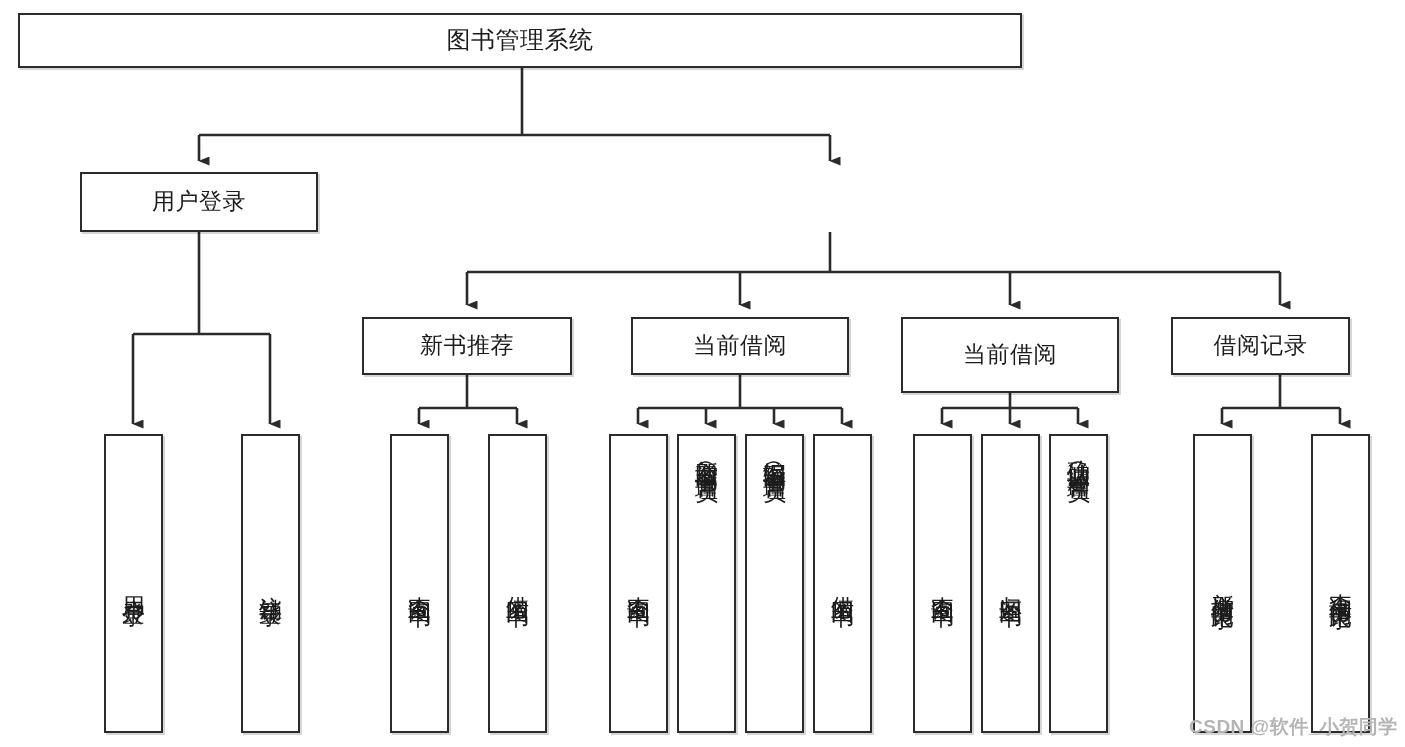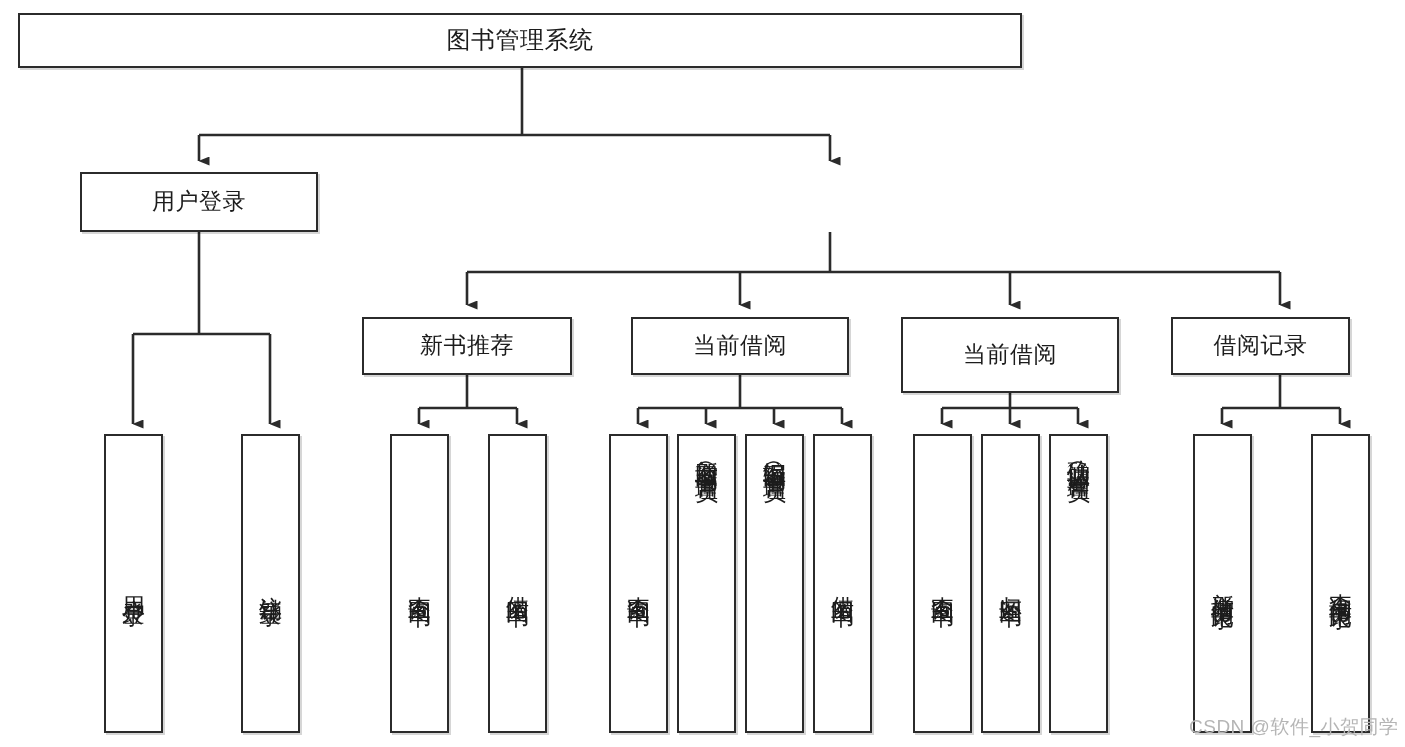--- a/index.html
+++ b/index.html
@@ -65,20 +65,21 @@
     align-items: center;
     padding-top: 0;
   }
   .watermark {
     position: absolute;
     color: #b5b5b5;
     font-size: 19px;
     white-space: nowrap;
     letter-spacing: 0.5px;
     font-family: "Liberation Sans", "DejaVu Sans", sans-serif;
+    font-weight: bold;
   }
 </style>
 </head>
 <body>
 
 <div id="diagram-root">
 
   <svg class="connectors" viewBox="0 0 1405 747" xmlns="http://www.w3.org/2000/svg">
     <defs>
       <marker id="arrowhead" markerWidth="9" markerHeight="11" refX="4.5" refY="10.5" orient="auto" markerUnits="userSpaceOnUse">

